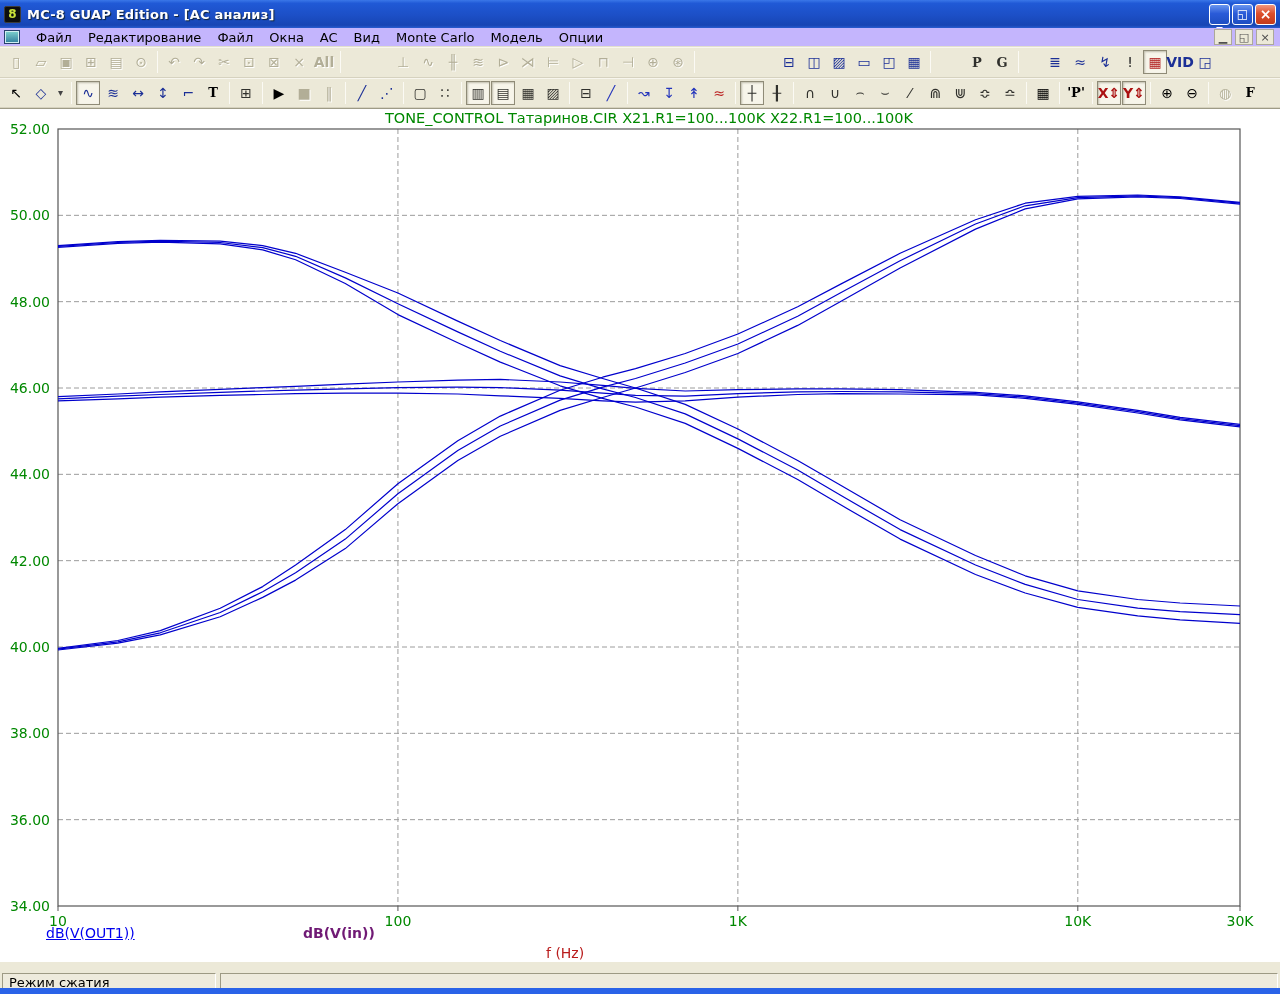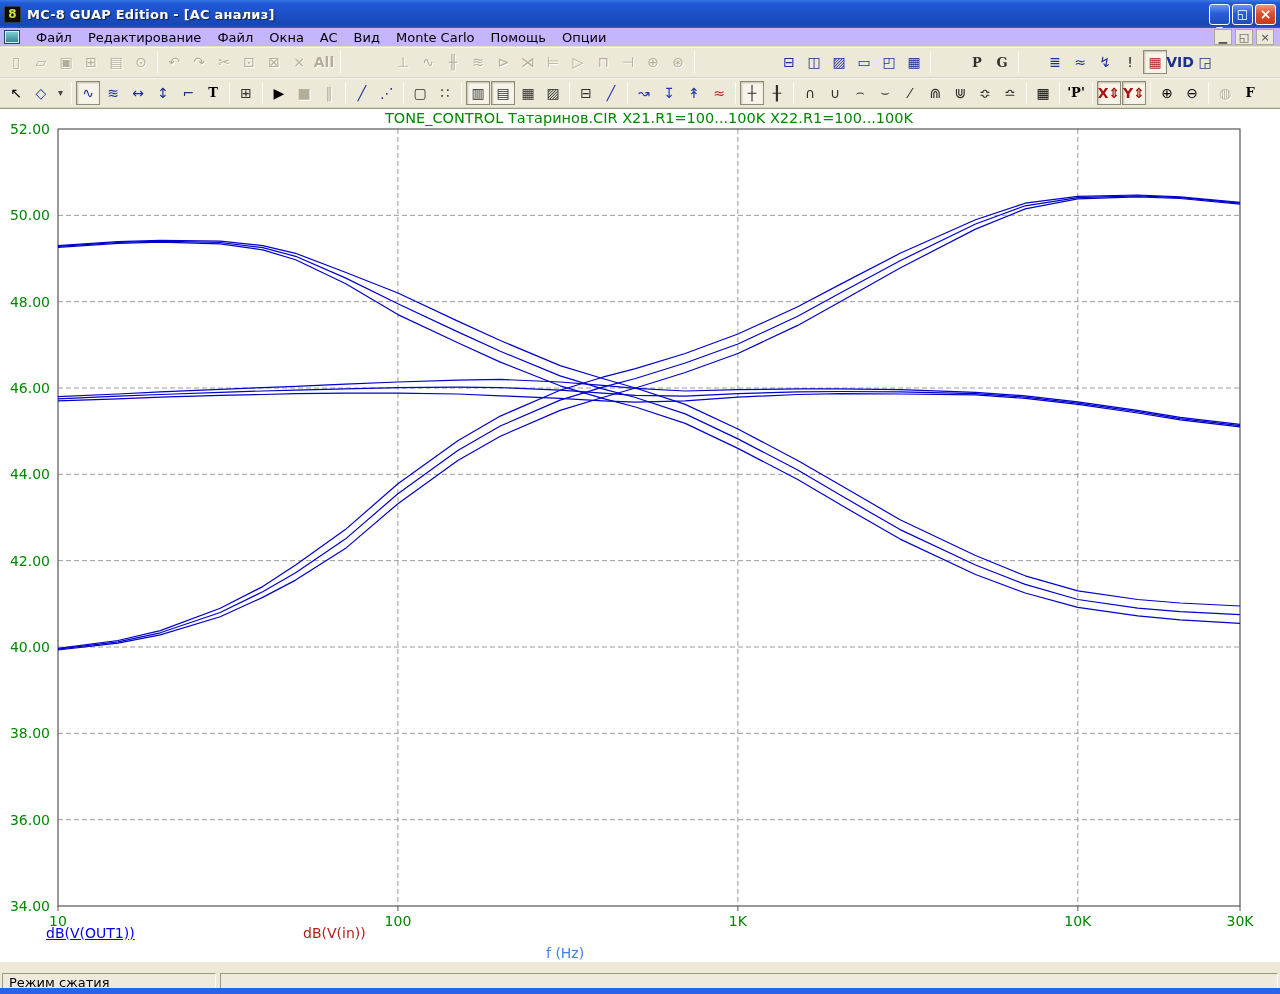--- a/index.html
+++ b/index.html
@@ -84,21 +84,21 @@
 <div class="menubar">
   <div class="doc-icon"></div>
   <div id="menu-items" style="display:flex;">
       <div class="menu-item">Файл</div>
       <div class="menu-item">Редактирование</div>
       <div class="menu-item">Файл</div>
       <div class="menu-item">Окна</div>
       <div class="menu-item">AC</div>
       <div class="menu-item">Вид</div>
       <div class="menu-item">Monte Carlo</div>
-      <div class="menu-item">Помощь</div>
+      <div class="menu-item">Модель</div>
       <div class="menu-item">Опции</div>
     </div>
   <div class="mdi-btns">
     <div class="mdibtn">▁</div>
     <div class="mdibtn">◱</div>
     <div class="mdibtn">×</div>
   </div>
 </div>
 
 <div class="toolbar row1" id="toolbar-main">
@@ -299,22 +299,22 @@
       <polyline points="58.0,137.4 117.9,133.5 160.3,132.2 220.2,133.5 262.7,138.7 295.6,147.3 345.3,168.9 397.9,194.8 457.8,222.9 500.3,242.3 560.1,266.9 602.6,279.9 635.5,288.5 685.2,304.9 737.9,329.9 797.7,361.0 840.2,386.1 900.1,420.6 975.5,456.0 1025.2,475.4 1077.8,490.5 1137.7,499.2 1180.1,502.6 1240.0,505.6" fill="none" stroke="#0000cc" stroke-width="1.2" stroke-linejoin="round"></polyline>
       <polyline points="58.0,138.3 117.9,134.4 160.3,133.1 220.2,134.8 262.7,140.9 295.6,150.8 345.3,174.5 397.9,205.6 457.8,233.7 500.3,253.1 560.1,276.8 602.6,289.4 635.5,298.0 685.2,314.4 737.9,339.4 797.7,370.5 840.2,395.6 900.1,430.1 975.5,465.5 1025.2,484.0 1077.8,498.3 1137.7,506.9 1180.1,510.8 1240.0,514.3" fill="none" stroke="#0000cc" stroke-width="1.2" stroke-linejoin="round"></polyline>
       <polyline points="58.0,287.6 117.9,285.0 160.3,282.9 220.2,280.3 262.7,278.6 295.6,277.3 345.3,275.1 397.9,273.0 457.8,271.2 500.3,270.4 560.1,273.0 602.6,276.4 635.5,279.4 685.2,282.0 737.9,280.7 797.7,279.9 840.2,279.9 900.1,280.7 975.5,283.3 1025.2,286.8 1077.8,292.8 1137.7,301.4 1180.1,308.4 1240.0,315.3" fill="none" stroke="#0000cc" stroke-width="1.2" stroke-linejoin="round"></polyline>
       <polyline points="58.0,289.8 117.9,287.2 160.3,285.5 220.2,283.3 262.7,282.0 295.6,281.2 345.3,279.9 397.9,278.6 457.8,278.1 500.3,278.6 560.1,281.2 602.6,284.2 635.5,286.3 685.2,287.2 737.9,284.6 797.7,282.9 840.2,282.5 900.1,282.9 975.5,284.6 1025.2,288.1 1077.8,294.1 1137.7,302.7 1180.1,309.6 1240.0,316.6" fill="none" stroke="#0000cc" stroke-width="1.2" stroke-linejoin="round"></polyline>
       <polyline points="58.0,291.9 117.9,289.8 160.3,288.1 220.2,286.3 262.7,285.5 295.6,284.6 345.3,284.2 397.9,284.2 457.8,285.0 500.3,286.8 560.1,289.4 602.6,291.9 635.5,293.2 685.2,291.9 737.9,288.1 797.7,285.5 840.2,284.6 900.1,285.0 975.5,285.9 1025.2,289.4 1077.8,295.4 1137.7,304.0 1180.1,310.9 1240.0,317.8" fill="none" stroke="#0000cc" stroke-width="1.2" stroke-linejoin="round"></polyline>
       <polyline points="58.0,539.3 117.9,531.5 160.3,521.6 220.2,499.2 262.7,477.6 295.6,456.0 345.3,420.6 397.9,374.8 457.8,331.7 500.3,307.1 560.1,281.2 602.6,268.2 635.5,259.6 685.2,244.5 737.9,225.0 797.7,197.8 840.2,175.4 900.1,144.3 975.5,110.7 1025.2,94.2 1077.8,87.3 1137.7,86.0 1180.1,87.8 1240.0,93.4" fill="none" stroke="#0000cc" stroke-width="1.2" stroke-linejoin="round"></polyline>
       <polyline points="58.0,540.2 117.9,532.8 160.3,523.8 220.2,503.5 262.7,482.7 295.6,463.8 345.3,430.1 397.9,384.8 457.8,341.6 500.3,317.0 560.1,291.1 602.6,278.1 635.5,269.5 685.2,254.0 737.9,235.0 797.7,207.3 840.2,184.0 900.1,151.7 975.5,115.0 1025.2,96.8 1077.8,88.6 1137.7,86.9 1180.1,88.6 1240.0,94.2" fill="none" stroke="#0000cc" stroke-width="1.2" stroke-linejoin="round"></polyline>
       <polyline points="58.0,541.0 117.9,534.1 160.3,525.9 220.2,507.8 262.7,488.4 295.6,471.1 345.3,439.6 397.9,394.7 457.8,351.5 500.3,327.3 560.1,301.4 602.6,288.5 635.5,279.0 685.2,263.5 737.9,244.5 797.7,216.4 840.2,192.7 900.1,159.0 975.5,120.1 1025.2,99.9 1077.8,89.9 1137.7,87.8 1180.1,89.5 1240.0,95.1" fill="none" stroke="#0000cc" stroke-width="1.2" stroke-linejoin="round"></polyline>
     </svg>
   <span class="legend-item u" style="left: 46px; top: 816px; color: rgb(0, 0, 238); text-align: center;">dB(V(OUT1))</span>
-  <span class="legend-item" style="left: 303px; top: 816px; color: #b91c1c;">dB(V(in))</span>
-  <span class="xaxis-name" style="left: 546px; top: 836px; color: #3b82f6;">f (Hz)</span>
+  <span class="legend-item" style="left: 303px; top: 816px; color: #701a75; font-weight: bold;">dB(V(in))</span>
+  <span class="xaxis-name" style="left: 546px; top: 836px; color: #b91c1c;">f (Hz)</span>
 </div>
 
 <div class="statusbar">
   <div class="status-panel p1">
     <span>Режим сжатия</span>
   </div>
   <div class="status-panel p2">
     <span></span>
   </div>
 </div>

